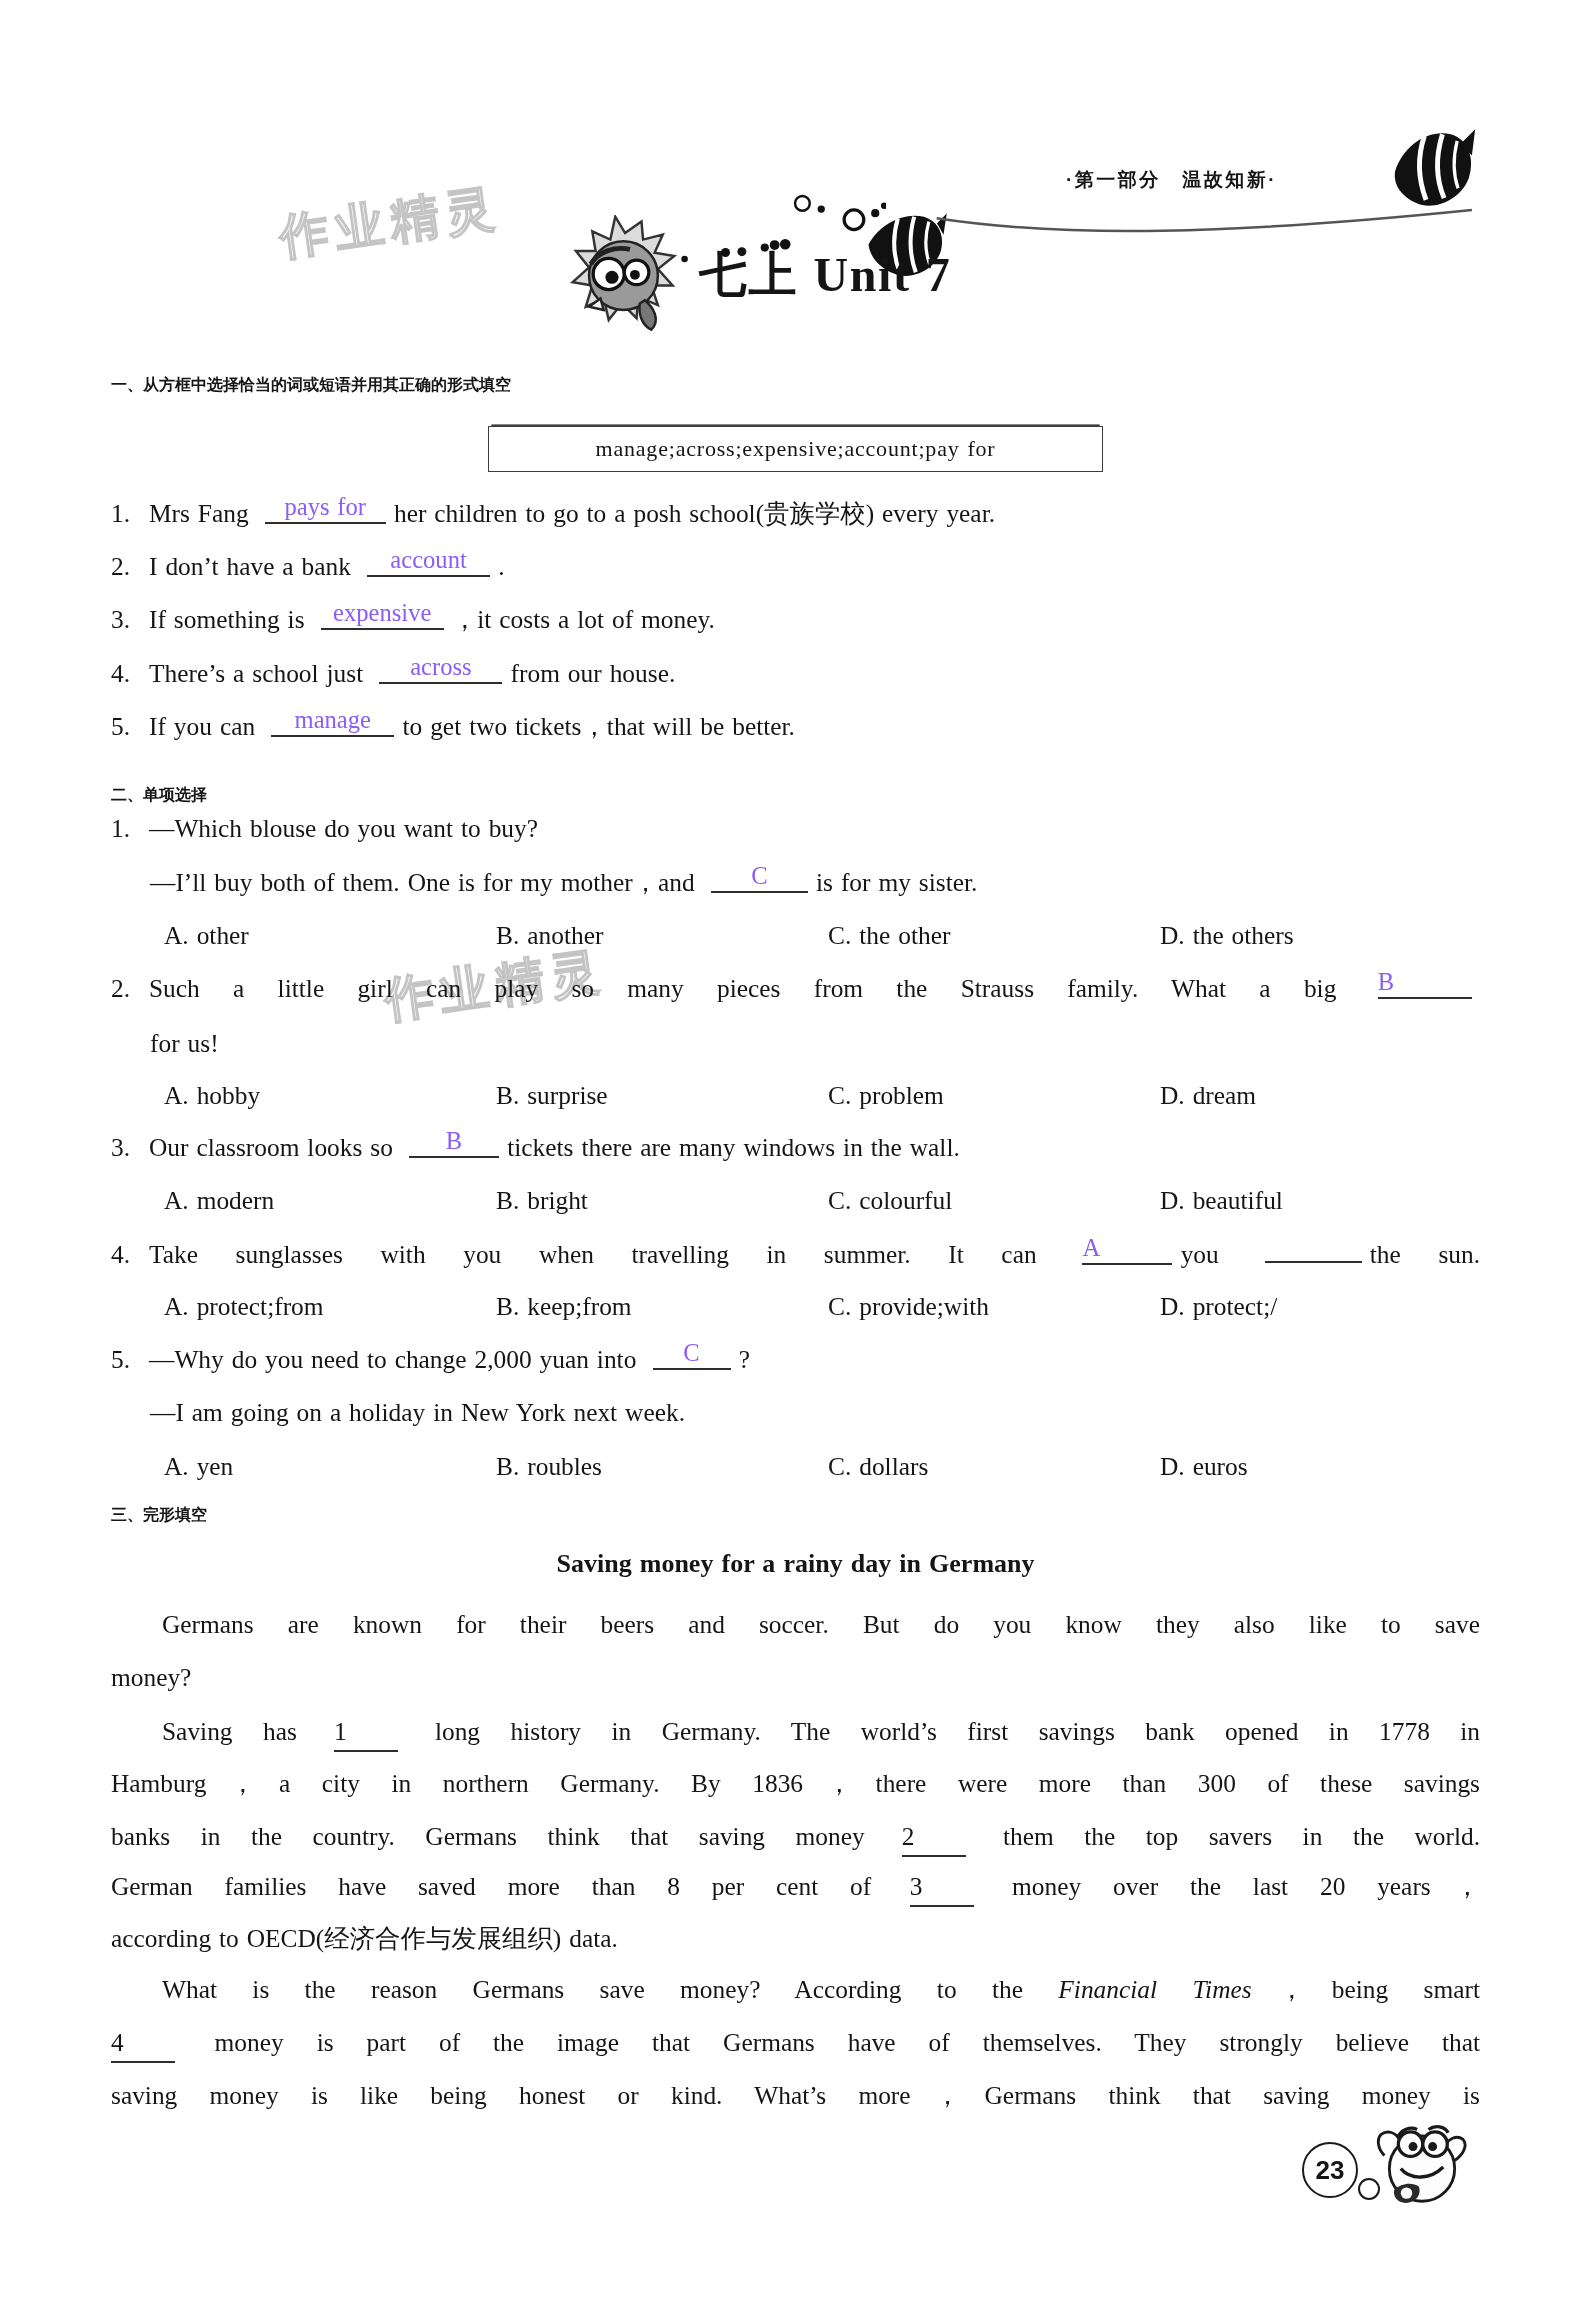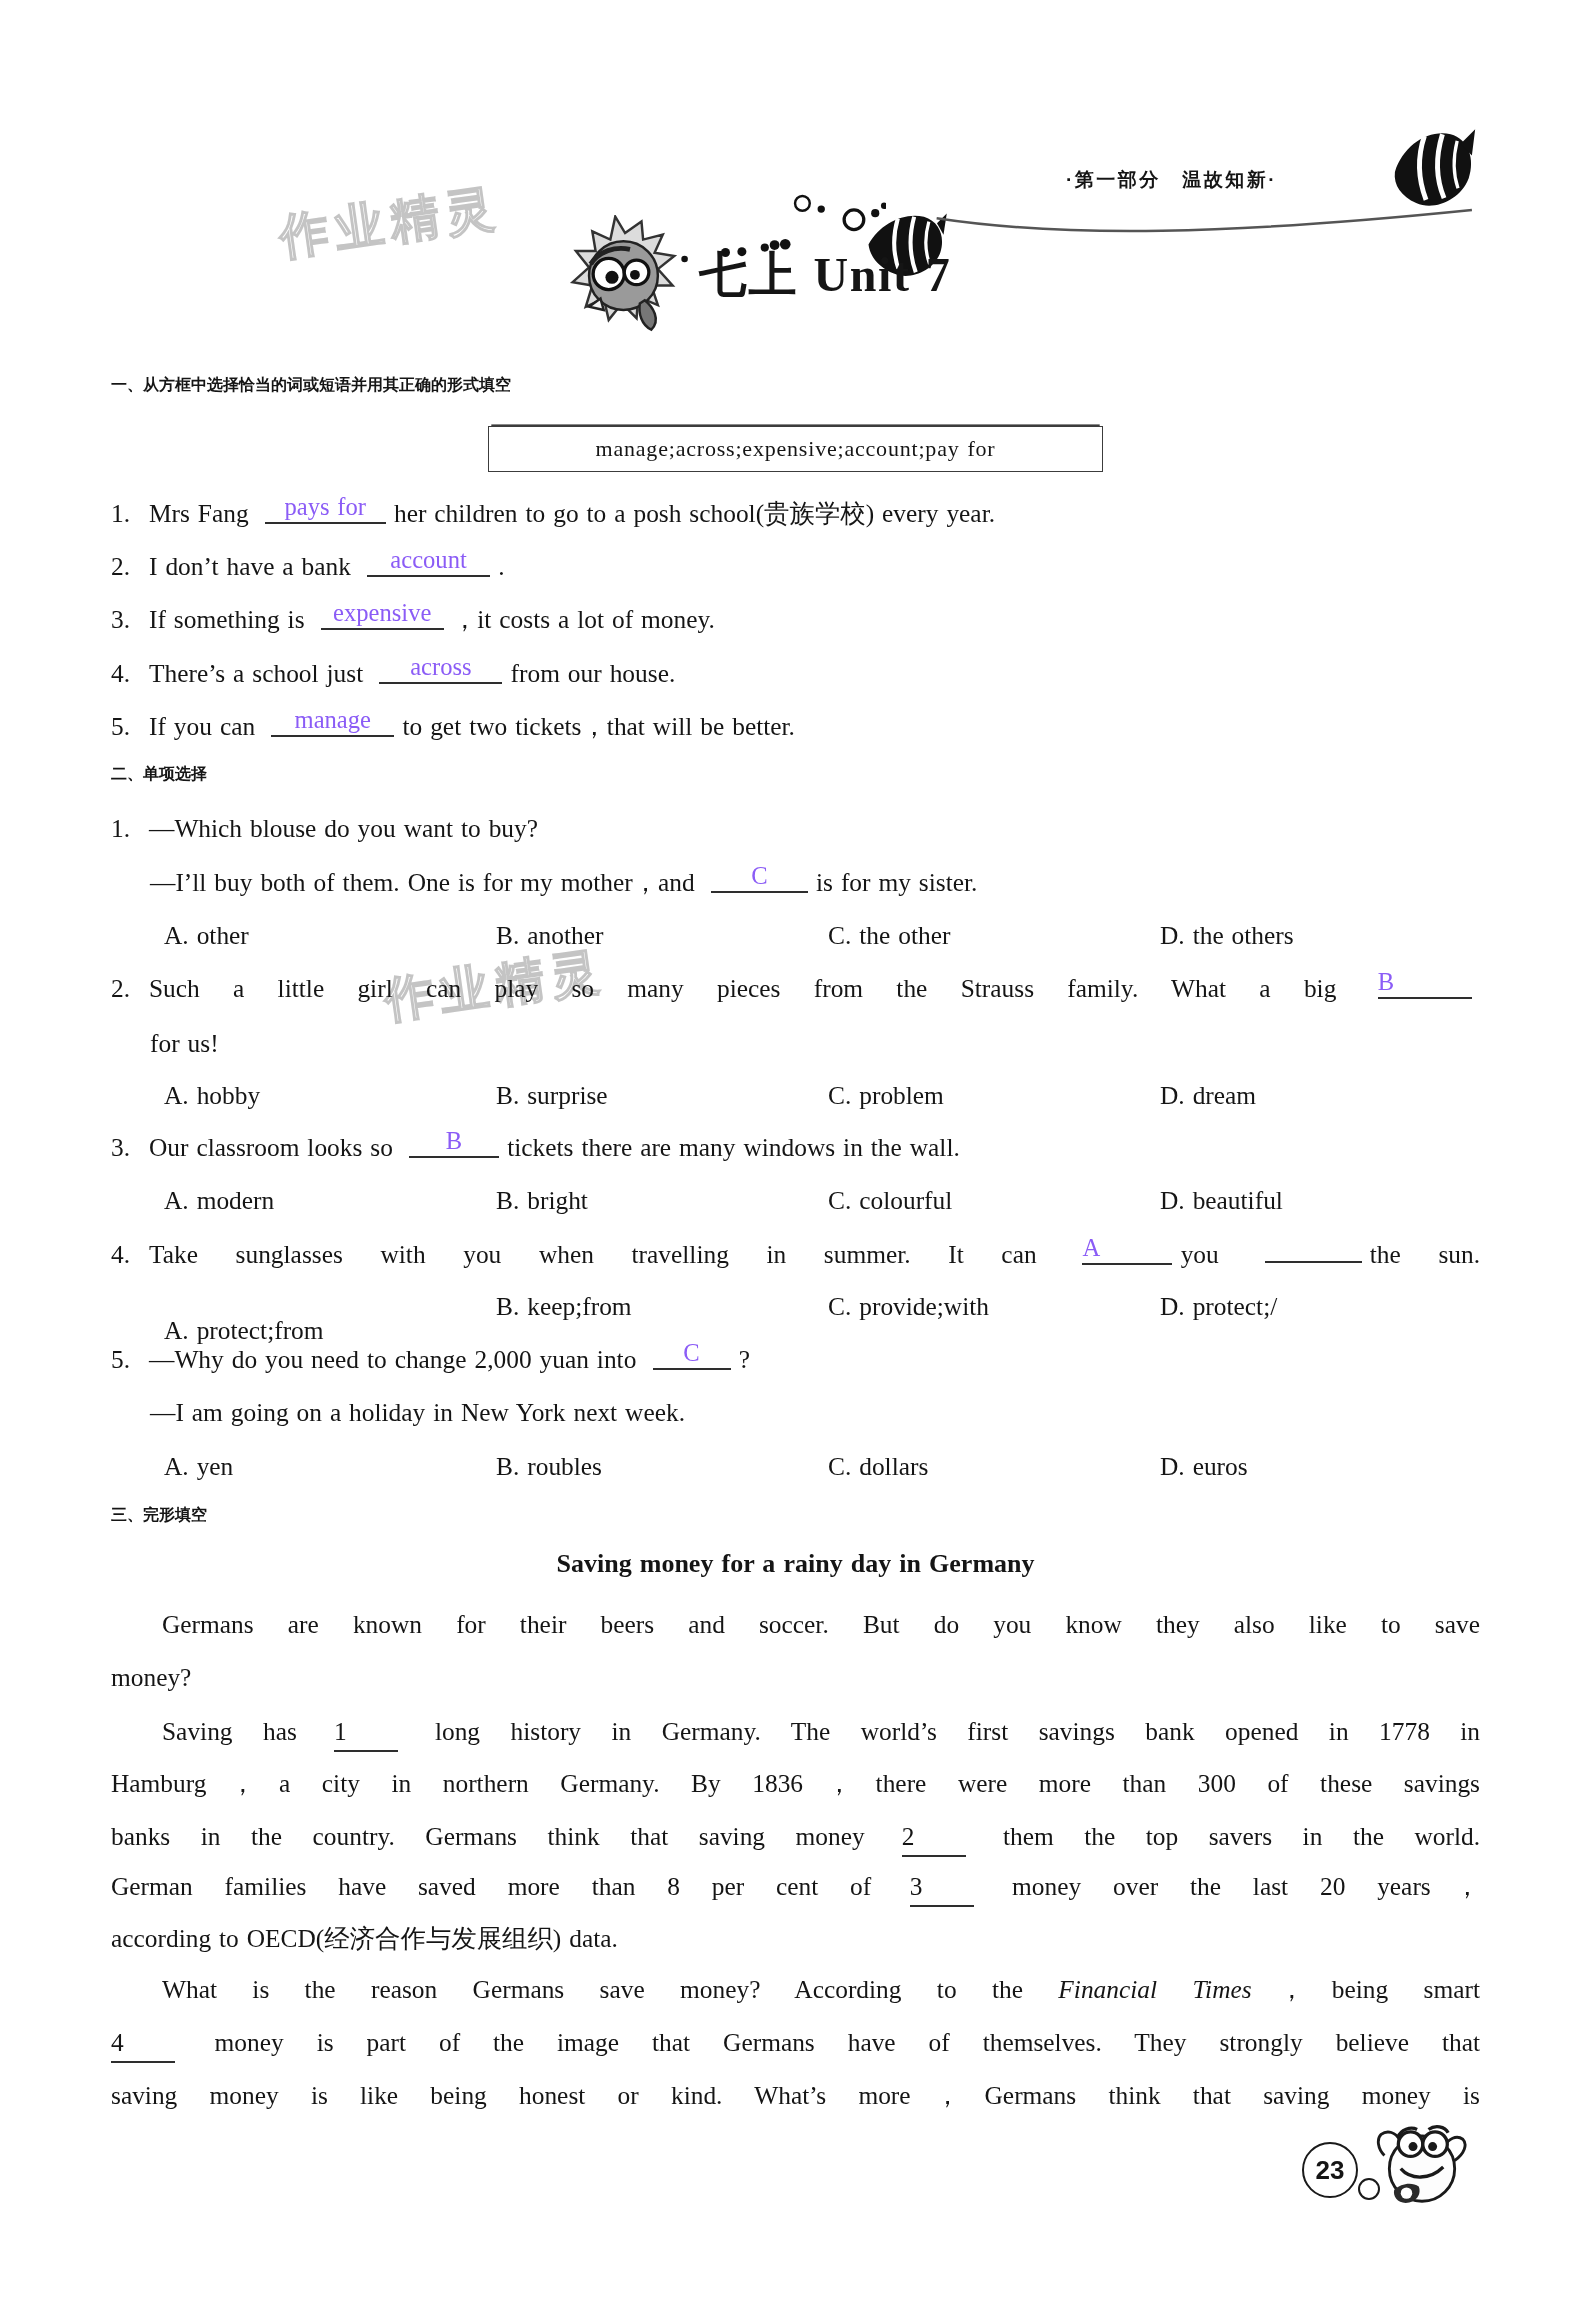--- a/index.html
+++ b/index.html
@@ -110,21 +110,21 @@
   </div>
   <div class="line" style="top:654px;">
     <span class="num">4.</span><span>There’s a school just</span>
     <span class="blank w150"><span class="ans">across</span></span><span>from our house.</span>
   </div>
   <div class="line" style="top:707px;">
     <span class="num">5.</span><span>If you can</span>
     <span class="blank w150"><span class="ans">manage</span></span><span>to get two tickets，that will be better.</span>
   </div>
 
-  <div class="line heading" style="top:755px;">二、单项选择</div>
+  <div class="line heading" style="top:776px;">二、单项选择</div>
 
   <div class="line" style="top:809px;">
     <span class="num">1.</span><span>—Which blouse do you want to buy?</span>
   </div>
   <div class="line pad" style="top:863px;">
     <span>—I’ll buy both of them. One is for my mother，and</span>
     <span class="blank w118"><span class="ans">C</span></span><span>is for my sister.</span>
   </div>
   <div class="optrow" style="top:916px;">
     <span class="opt" style="left:53px;">A. other</span>
@@ -157,21 +157,21 @@
     <span class="opt" style="left:717px;">C. colourful</span>
     <span class="opt" style="left:1049px;">D. beautiful</span>
   </div>
 
   <div class="line just" style="top:1233px;">
     <span class="num">4.</span><span>Take sunglasses with you when travelling in summer. It can</span>
     <span class="blank w110"><span class="ans">A</span></span><span>you</span>
     <span class="blank w118"></span><span>the sun.</span>
   </div>
   <div class="optrow" style="top:1287px;">
-    <span class="opt" style="left:53px;margin-top:24px;">A. protect;from</span>
+    <span class="opt" style="left:53px;">A. protect;from</span>
     <span class="opt" style="left:385px;">B. keep;from</span>
     <span class="opt" style="left:717px;">C. provide;with</span>
     <span class="opt" style="left:1049px;">D. protect;/</span>
   </div>
 
   <div class="line" style="top:1340px;">
     <span class="num">5.</span><span>—Why do you need to change 2,000 yuan into</span>
     <span class="blank w95"><span class="ans">C</span></span><span>?</span>
   </div>
   <div class="line pad" style="top:1393px;">

